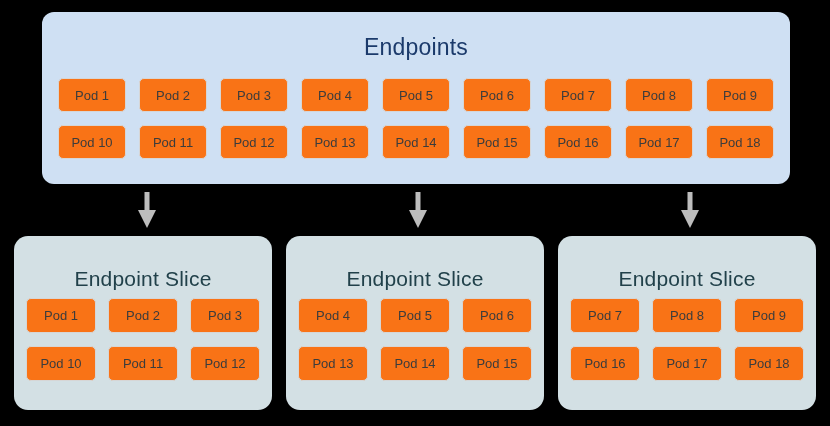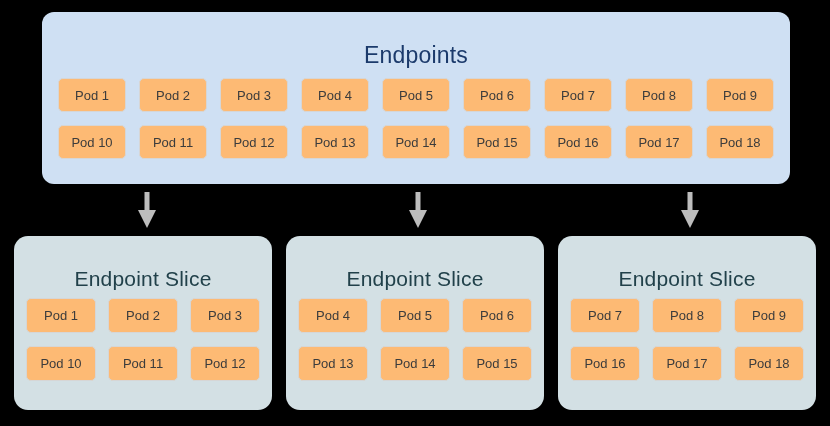--- a/index.html
+++ b/index.html
@@ -21,21 +21,21 @@
 
   
   .endpoints-box {
     position: absolute;
     left: 42px;
     top: 12px;
     width: 748px;
     height: 172px;
     background: #cfe0f3;
     border-radius: 12px;
-    padding-top: 8px;
+    padding-top: 0;
   }
 
   .endpoints-title {
     text-align: center;
     color: #1b3a6b;
     font-size: 23px;
     font-weight: 400;
     line-height: 1;
     padding-top: 24px;
     letter-spacing: 0.2px;
@@ -52,21 +52,21 @@
     display: flex;
     justify-content: center;
     gap: 13px;
   }
 
   .pod-row + .pod-row { margin-top: 13px; }
 
   .pod-chip {
     width: 68px;
     height: 34px;
-    background: #fdba74;
+    background: #f97316;
     border: 1px solid #d6d6d6;
     border-radius: 5px;
     display: flex;
     align-items: center;
     justify-content: center;
     color: #3c3c3c;
     font-size: 13px;
     line-height: 1;
     white-space: nowrap;
   }

